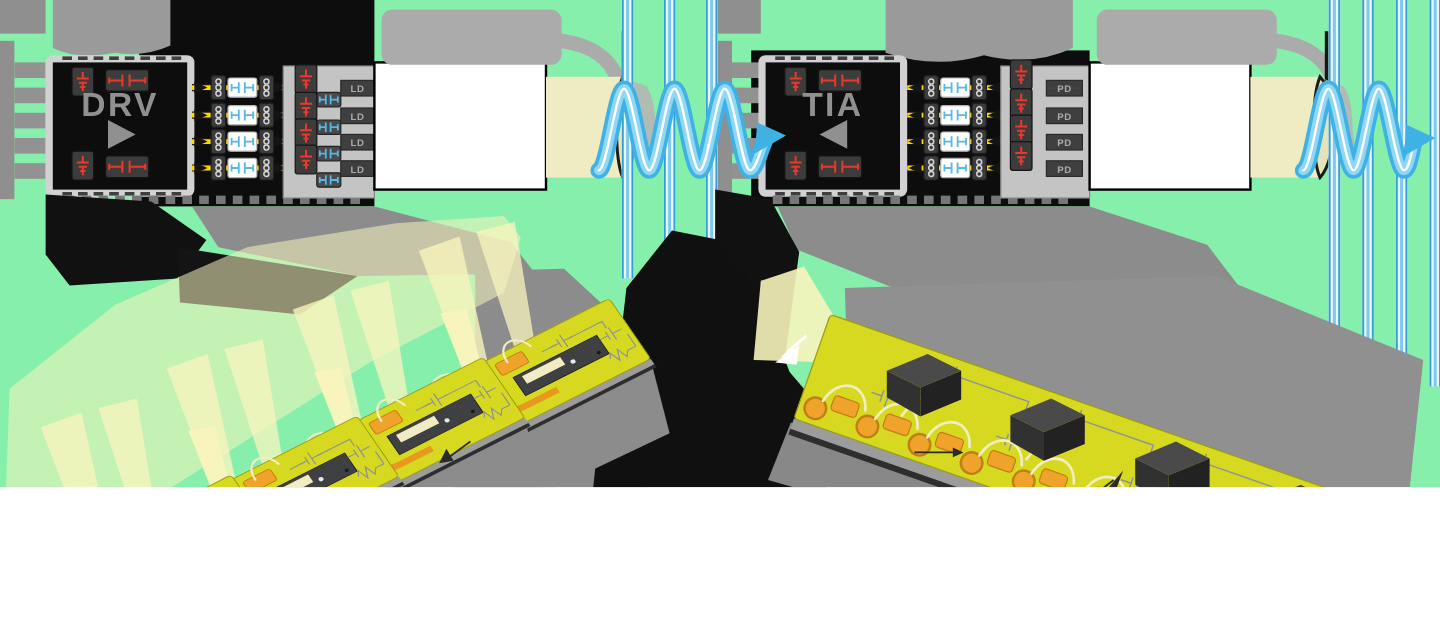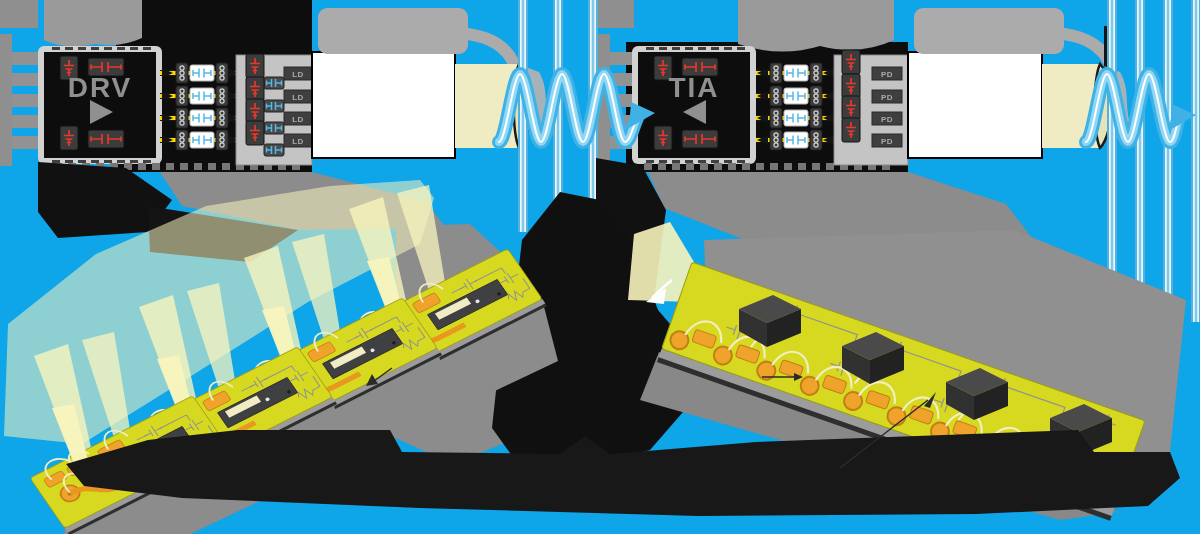--- a/index.html
+++ b/index.html
@@ -1,16 +1,16 @@
 <!DOCTYPE html>
 <html style="--pcb-yellow: #d7d920; --pad-orange: #f0a32b; --trace-yellow: #ffd800; --signal-blue: #3fb1e5; --signal-blue-light: #8ed7f5; --symbol-red: #e8392b; --symbol-blue: #54b8e8; --chip-black: #0d0d0d; --label-gray: #909090; --glow-cream: #f8f4bd; --fiber-cream: #efecc4; --shadow-black: #141414; --pedestal-gray: #8c8c8c;"><head>
 <meta charset="utf-8">
 <style>
   html,body{margin:0;padding:0;background:#fff;}
-  .canvas{position:relative;width:1200px;height:534px;background:#0ea5e9;overflow:hidden;
+  .canvas{position:relative;width:1200px;height:406px;background:#86efac;overflow:hidden;
           font-family:"Liberation Sans", sans-serif;}
   svg{position:absolute;left:0;top:0;}
   .chip-label{font-family:"Liberation Sans",sans-serif;font-weight:bold;font-size:28px;
               letter-spacing:2px;fill:var(--label-gray);}
   .mini-label{font-family:"Liberation Sans",sans-serif;font-weight:bold;font-size:8px;
               fill:#ababab;letter-spacing:0.5px;}
   .trace-core{stroke:var(--trace-yellow);stroke-width:4;}
   .trace-edge{stroke:#161616;stroke-width:6;}
   .bond{stroke:#f2edc2;stroke-width:2.2;fill:none;stroke-linecap:round;}
   .printed{stroke:#8f9196;stroke-width:1.2;fill:none;}

